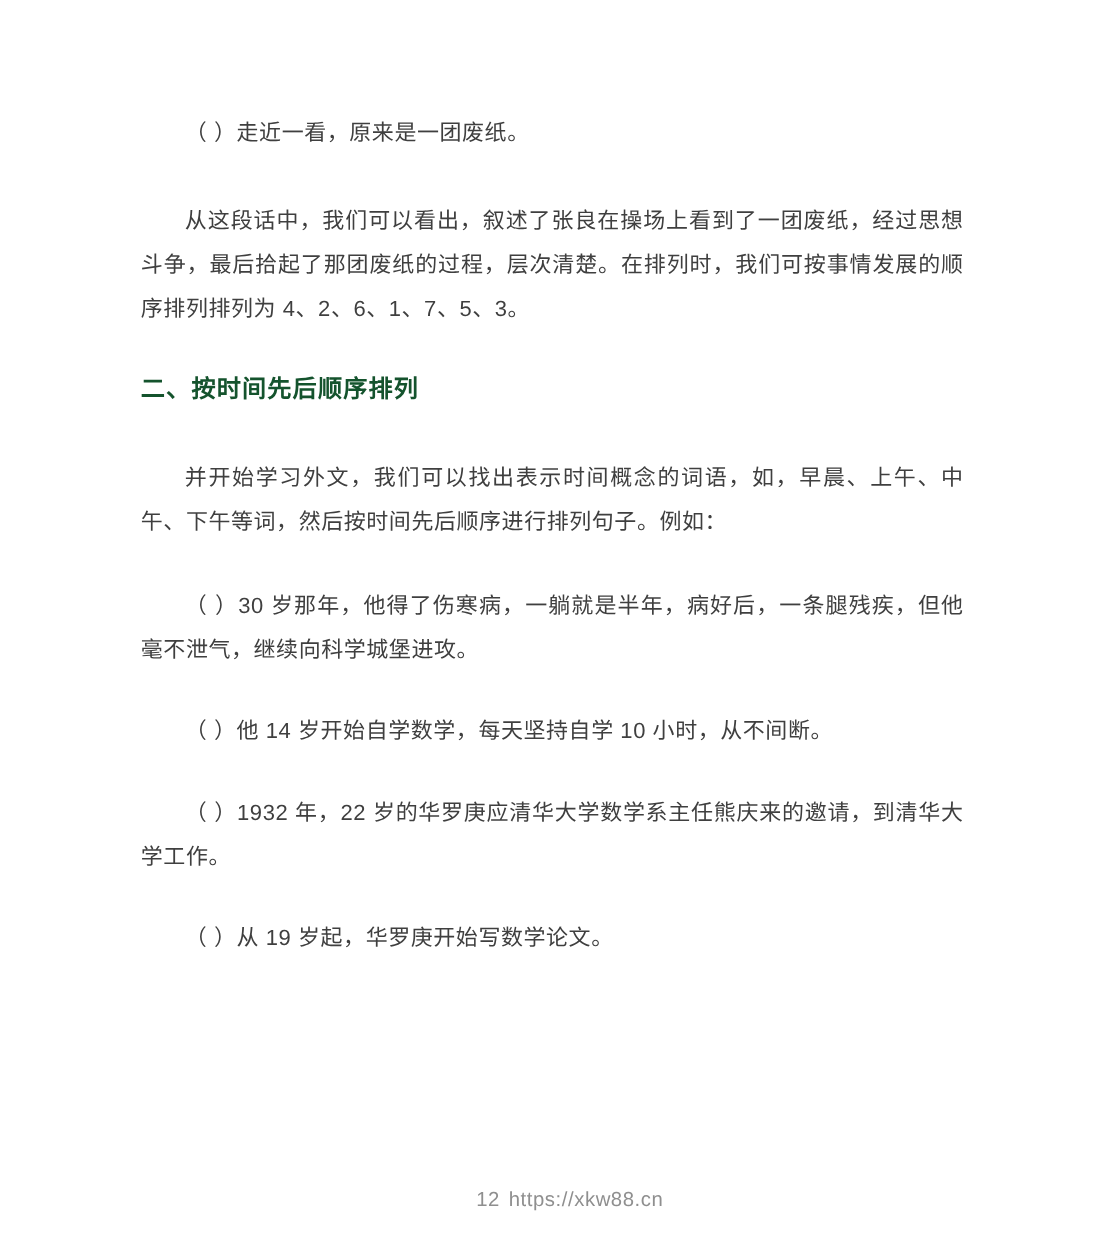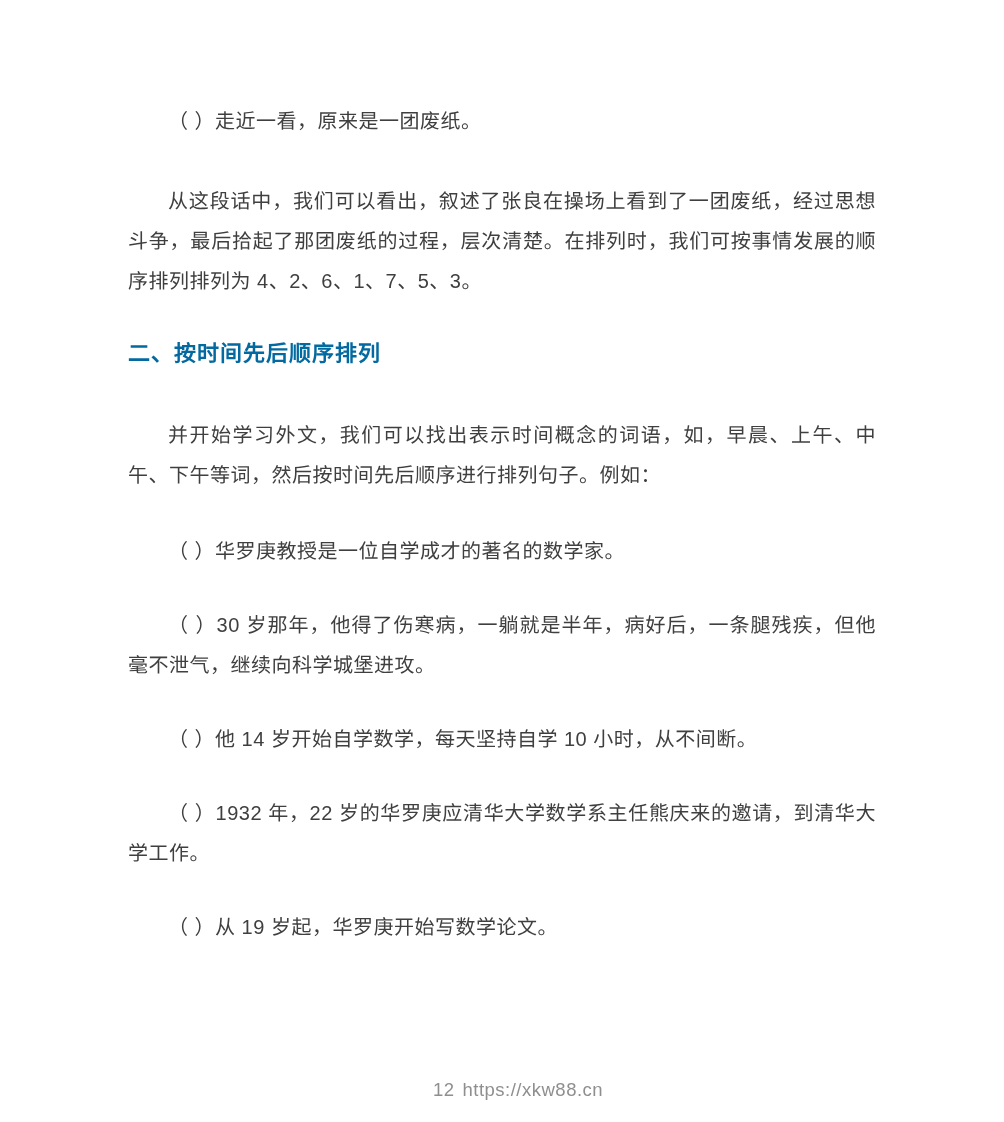--- a/index.html
+++ b/index.html
@@ -27,21 +27,21 @@
     text-align: justify;
     letter-spacing: 0.5px;
   }
   .para.opening {
     margin-bottom: 40px;
   }
   .section-heading {
     margin: 0 0 44px 0;
     font-size: 22px;
     font-weight: bold;
-    color: #0369a1;
+    color: #14532d;
     line-height: 1.55;
     letter-spacing: 1px;
   }
   .exercise {
     margin: 0 0 34px 0;
     text-indent: 2em;
     text-align: justify;
     letter-spacing: 0.5px;
   }
   .page-footer {
@@ -64,21 +64,20 @@
 <div class="page">
 
   <p class="para opening">（ ）走近一看，原来是一团废纸。</p>
 
   <p class="para">从这段话中，我们可以看出，叙述了张良在操场上看到了一团废纸，经过思想斗争，最后拾起了那团废纸的过程，层次清楚。在排列时，我们可按事情发展的顺序排列排列为 4、2、6、1、7、5、3。</p>
 
   <h2 class="section-heading">二、按时间先后顺序排列</h2>
 
   <p class="para">并开始学习外文，我们可以找出表示时间概念的词语，如，早晨、上午、中午、下午等词，然后按时间先后顺序进行排列句子。例如：</p>
 
-  <p class="exercise">（ ）华罗庚教授是一位自学成才的著名的数学家。</p>
 
   <p class="exercise">（ ）30 岁那年，他得了伤寒病，一躺就是半年，病好后，一条腿残疾，但他毫不泄气，继续向科学城堡进攻。</p>
 
   <p class="exercise">（ ）他 14 岁开始自学数学，每天坚持自学 10 小时，从不间断。</p>
 
   <p class="exercise">（ ）1932 年，22 岁的华罗庚应清华大学数学系主任熊庆来的邀请，到清华大学工作。</p>
 
   <p class="exercise">（ ）从 19 岁起，华罗庚开始写数学论文。</p>
 
 

